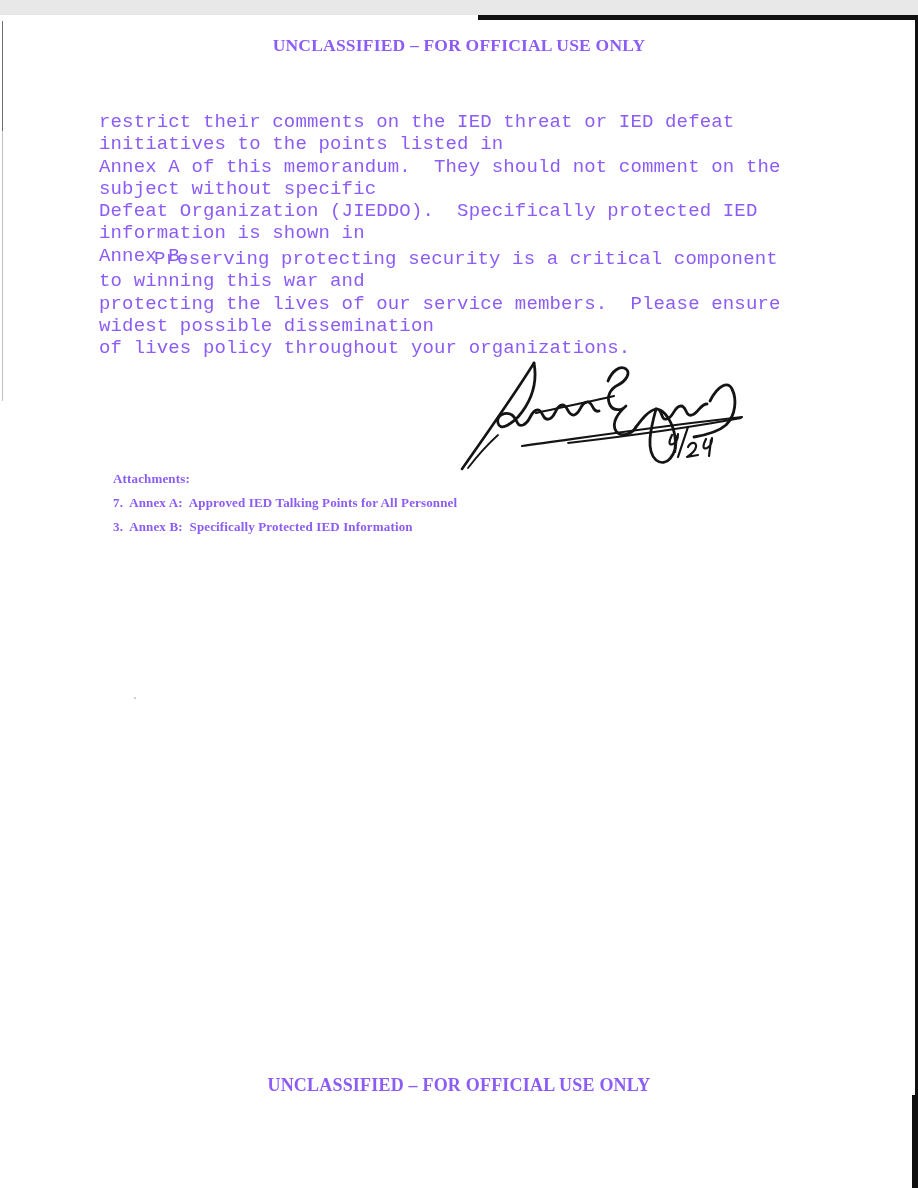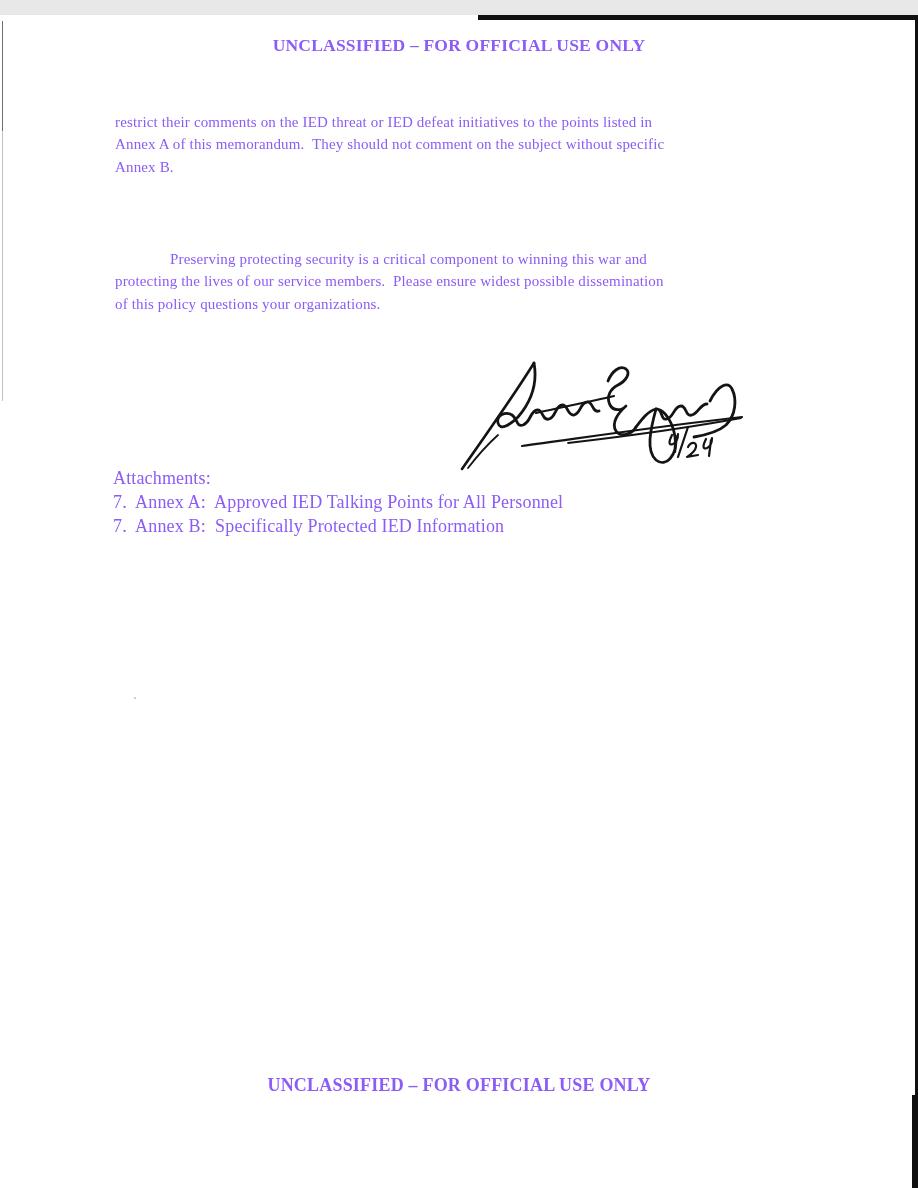--- a/index.html
+++ b/index.html
@@ -23,31 +23,31 @@
   .classification {
     position:absolute; left:0; width:918px;
     text-align:center; font-weight:bold;
     letter-spacing:0.2px;
     white-space:pre-wrap;
   }
   .classification.header { top:20px;   font-size:17.5px; }
   .classification.footer { top:1060px; font-size:18px; }
 
   .para {
-    position:absolute; left:115px; width:712px;
-    font-size:15px; line-height:22.3px; letter-spacing:0.15px;
+    position:absolute; left:99px; width:712px;
+    font-size:19px; line-height:22.3px; letter-spacing:0.15px;font-family:Liberation Mono, monospace;
   }
   .tline { white-space:pre-wrap; }
   .tline.indent { text-indent:55px; }
 
   .para1 { top:96px; }
   .para2 { top:233px; }
 
   .attachments { position:absolute; left:113px; top:452px; width:712px;
-    font-size:18px; line-height:23.8px; letter-spacing:0.15px; }
+    font-size:13px; line-height:23.8px; letter-spacing:0.15px;font-weight:bold; }
 
   .signature-block { position:absolute; left:448px; top:336px; width:322px; height:120px; }
   .signature-block svg { display:block; width:322px; height:120px; }
   .sig-stroke { fill:none; stroke:#141414; stroke-linecap:round; stroke-linejoin:round; }
 </style>
 </head>
 <body>
 
 <div class="page">
 
@@ -56,27 +56,28 @@
   <div class="scan-line-right-thick"></div>
   <div class="scan-line-left-dark"></div>
   <div class="scan-line-left-faint"></div>
   <div class="scan-speck"></div>
 
   <div class="classification header">UNCLASSIFIED – FOR OFFICIAL USE ONLY</div>
 
   <div class="para para1">
     <div class="tline">restrict their comments on the IED threat or IED defeat initiatives to the points listed in</div>
     <div class="tline">Annex A of this memorandum.  They should not comment on the subject without specific</div>
+    <div class="tline">Defeat Organization (JIEDDO).  Specifically protected IED information is shown in</div>
     <div class="tline">Annex B.</div>
   </div>
 
   <div class="para para2">
     <div class="tline indent">Preserving protecting security is a critical component to winning this war and</div>
     <div class="tline">protecting the lives of our service members.  Please ensure widest possible dissemination</div>
-    <div class="tline">of this policy questions your organizations.</div>
+    <div class="tline">of lives policy throughout your organizations.</div>
   </div>
 
   <div class="signature-block">
     <svg viewBox="0 0 322 120" aria-label="signature">
 
       <path class="sig-stroke" stroke-width="2.6" d="M 14,118 C 38,84 66,44 86,12"></path>
       <path class="sig-stroke" stroke-width="1.8" d="M 20,117 C 30,104 40,93 50,84"></path>
 
       <path class="sig-stroke" stroke-width="2.8" d="M 86,12 C 90,34 82,52 70,66 C 62,74 52,80 50,72 C 48,64 58,60 64,64 C 70,68 68,76 75,74 C 83,71 82,60 89,59 C 95,58 94,70 101,68 C 108,66 107,55 114,54 C 120,53 119,65 126,64 C 133,62 132,52 139,51 C 145,50 144,62 151,60"></path>
 
@@ -98,18 +99,18 @@
         <path class="sig-stroke" stroke-width="2.2" d="M 240,76 L 230,106"></path>
         <path class="sig-stroke" stroke-width="2.2" d="M 240,96 C 243,90 249,91 248,96 C 247,101 242,104 239,106 L 250,104"></path>
         <path class="sig-stroke" stroke-width="2.2" d="M 258,88 C 255,94 254,99 259,97 C 263,95 264,90 264,87 M 263,89 L 261,105"></path>
       </g>
     </svg>
   </div>
 
   <div class="attachments">
     <div class="tline">Attachments:</div>
     <div class="tline">7.  Annex A:  Approved IED Talking Points for All Personnel</div>
-    <div class="tline">7.  Annex B:  Specifically Protected IED Information</div>
+    <div class="tline">3.  Annex B:  Specifically Protected IED Information</div>
   </div>
 
   <div class="classification footer">UNCLASSIFIED – FOR OFFICIAL USE ONLY</div>
 
 </div>
 
 </body></html>

